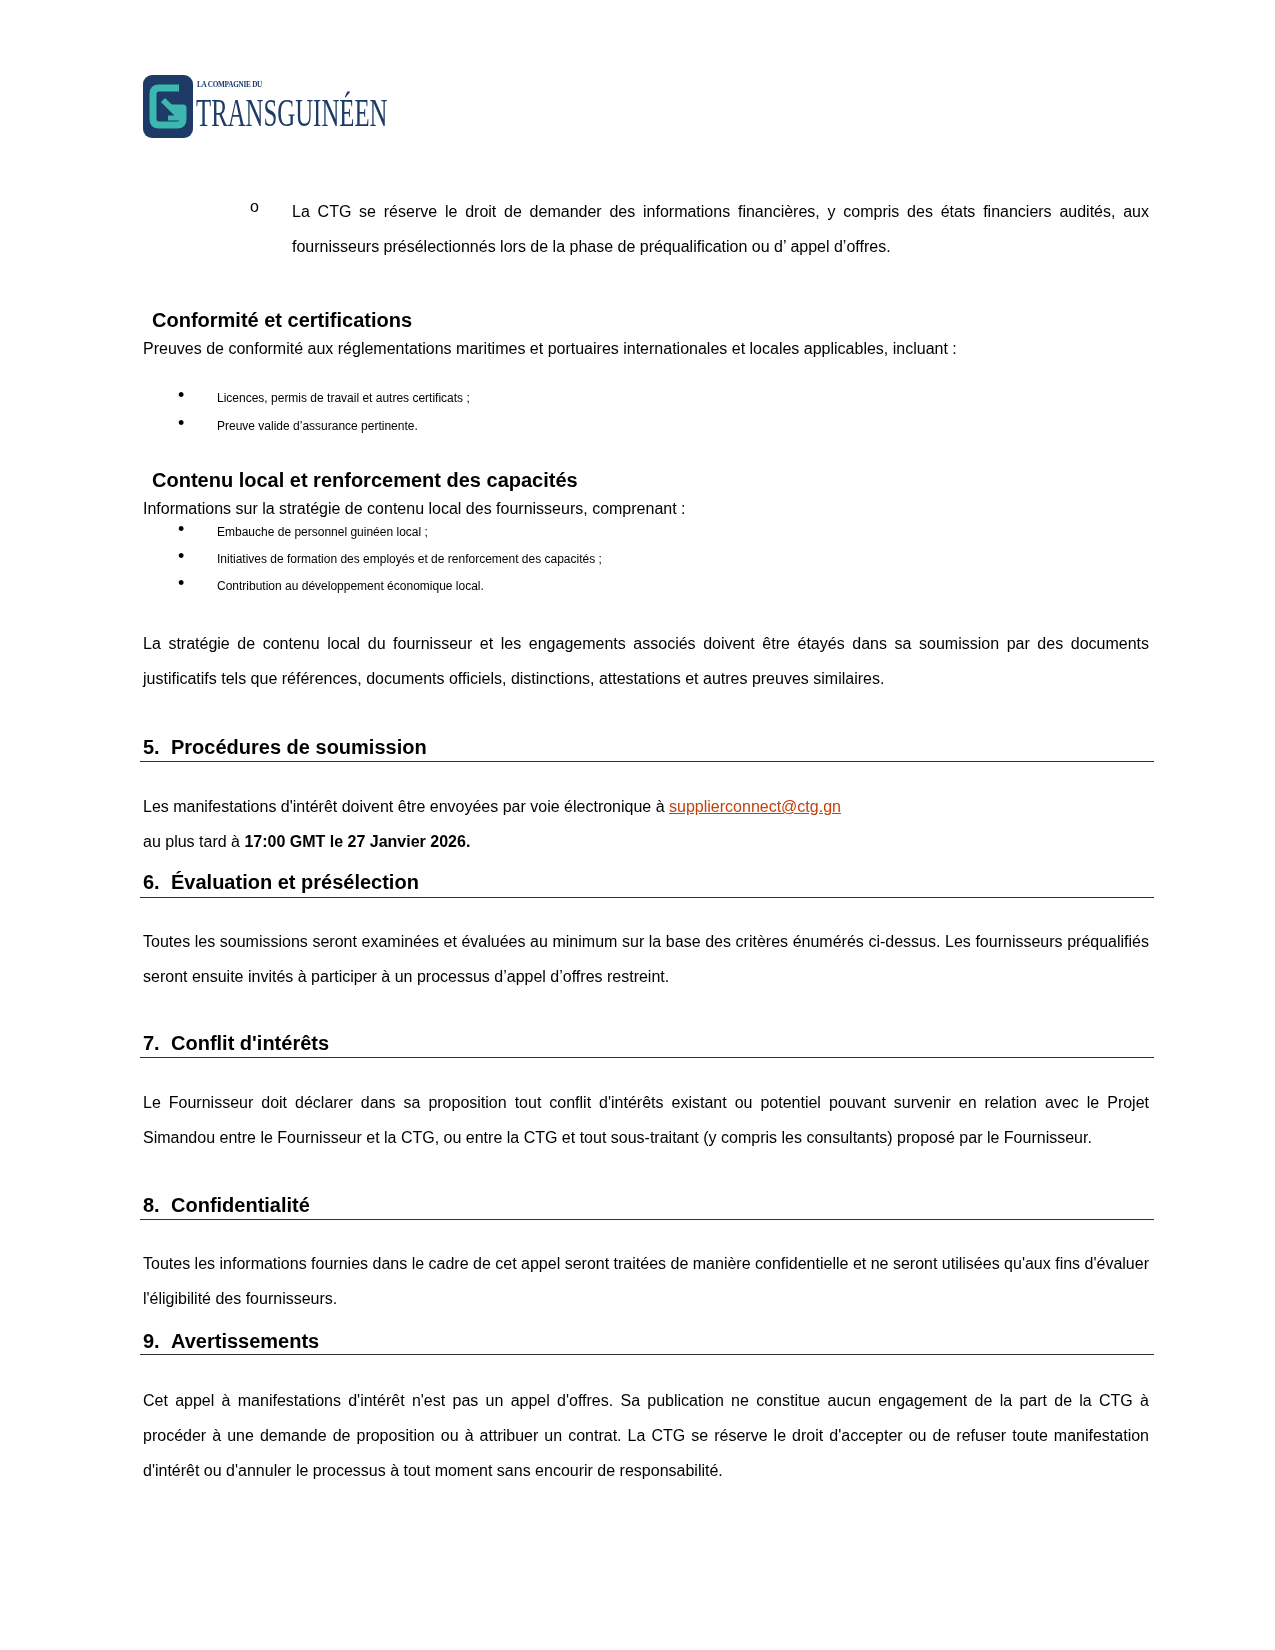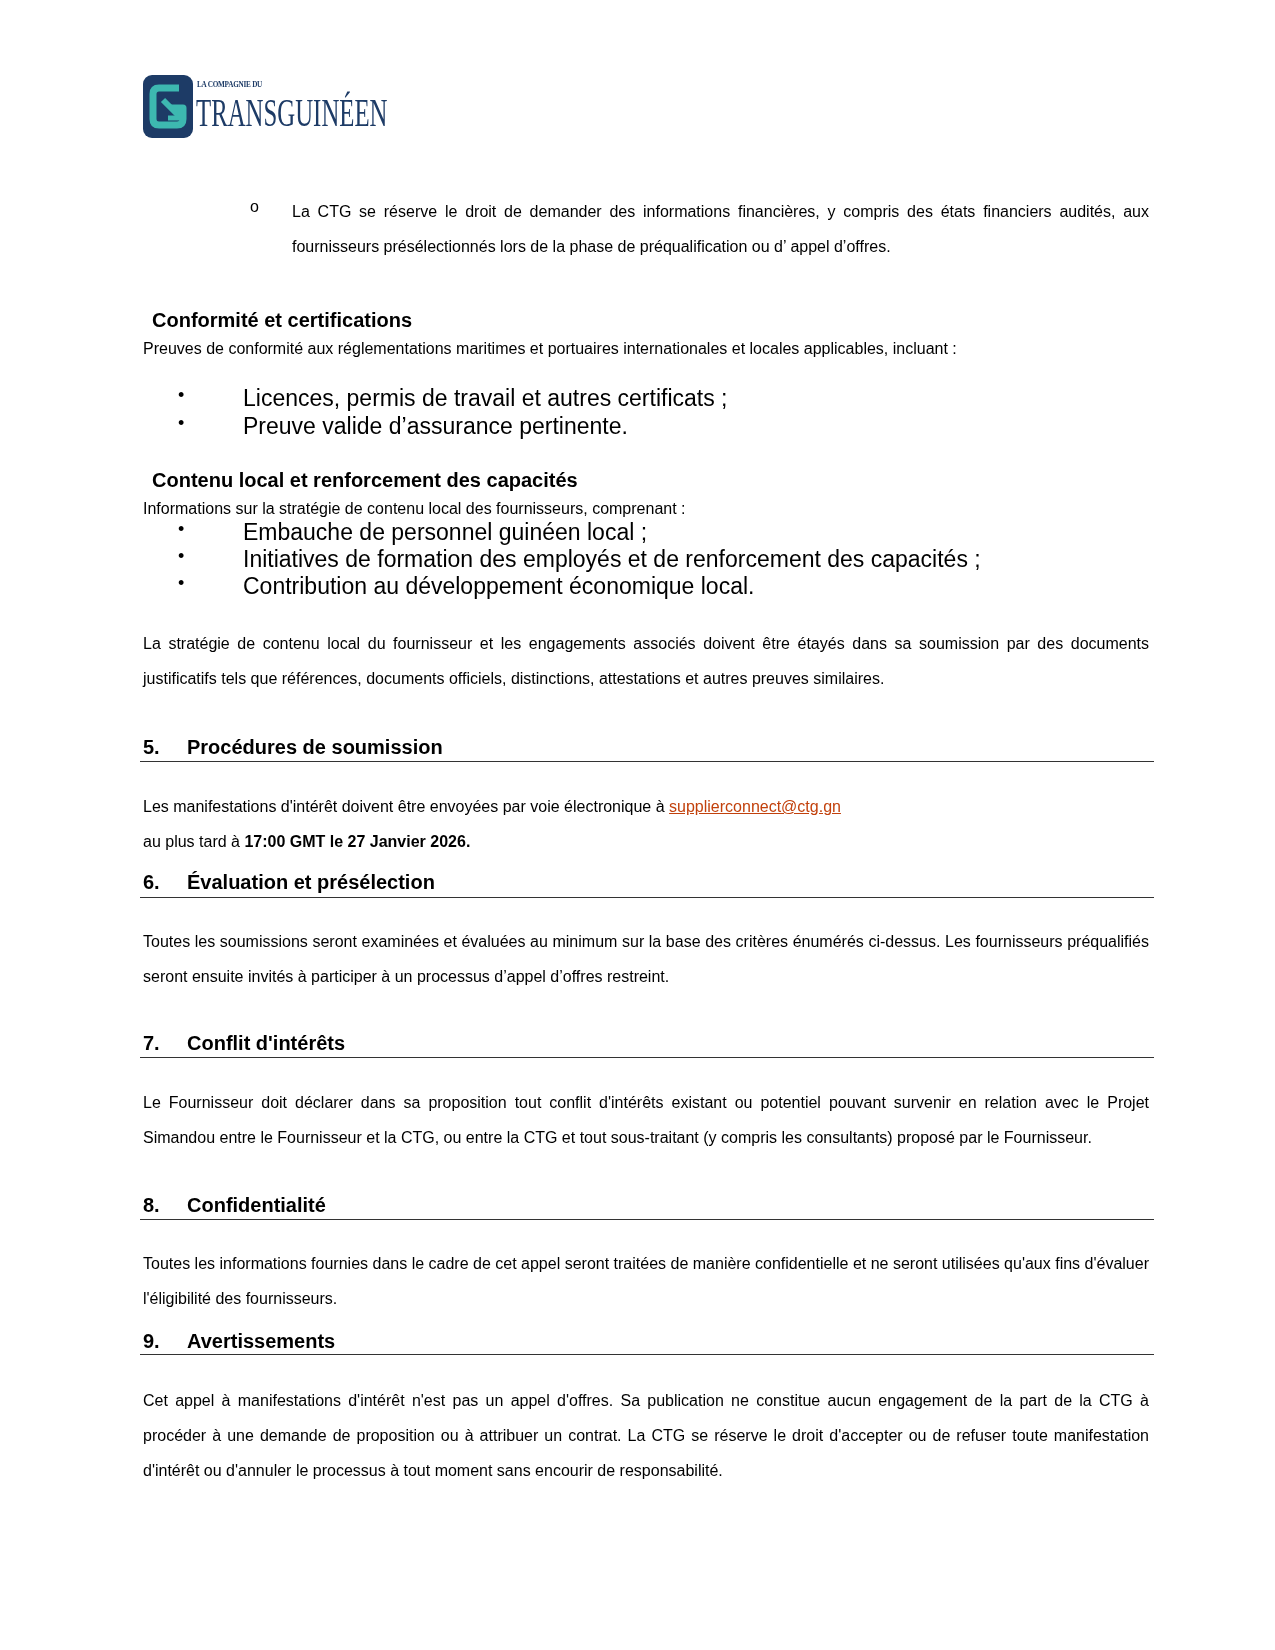--- a/index.html
+++ b/index.html
@@ -30,28 +30,28 @@
   .text {
     position: absolute; font-size: 16px; line-height: 35px; text-align: justify;
     text-align-last: left;
   }
   .body-block { left: 143px; width: 1006px; }
   .sub-bullet {
     position: absolute; left: 250px; font-size: 16px;
   }
   .sub-text { left: 292px; width: 857px; }
   .bullet-dot { position: absolute; left: 178px; font-size: 18px; }
-  .bullet-text { position: absolute; left: 217px; font-size: 23px; white-space: nowrap; line-height: 26.5px; margin-left: 26px; }
+  .bullet-text { position: absolute; left: 217px; font-size: 12px; white-space: nowrap; line-height: 26.5px; }
   .h-inline { position: absolute; left: 143px; font-size: 20px; font-weight: bold; line-height: 26px; margin-left: 9px; }
   .section-head {
     position: absolute; left: 143px; width: 1011px; height: 26px;
     font-weight: bold; font-size: 20px; line-height: 26px;
   }
   .section-head .num { position: absolute; left: 0; top: 0; }
-  .section-head .title { position: absolute; left: 44px; top: 0; }
+  .section-head .title { position: absolute; left: 28px; top: 0; }
   .rule { position: absolute; left: 140px; width: 1014px; height: 0; border-top: 1.5px solid #333; }
   .link { color: #c2410c; text-decoration: underline; }
   b { font-weight: bold; }
 </style>
 </head>
 <body>
 
 <div class="logo">
   <div class="logo-box">
     <svg width="38" height="45" viewBox="0 0 38 45">

